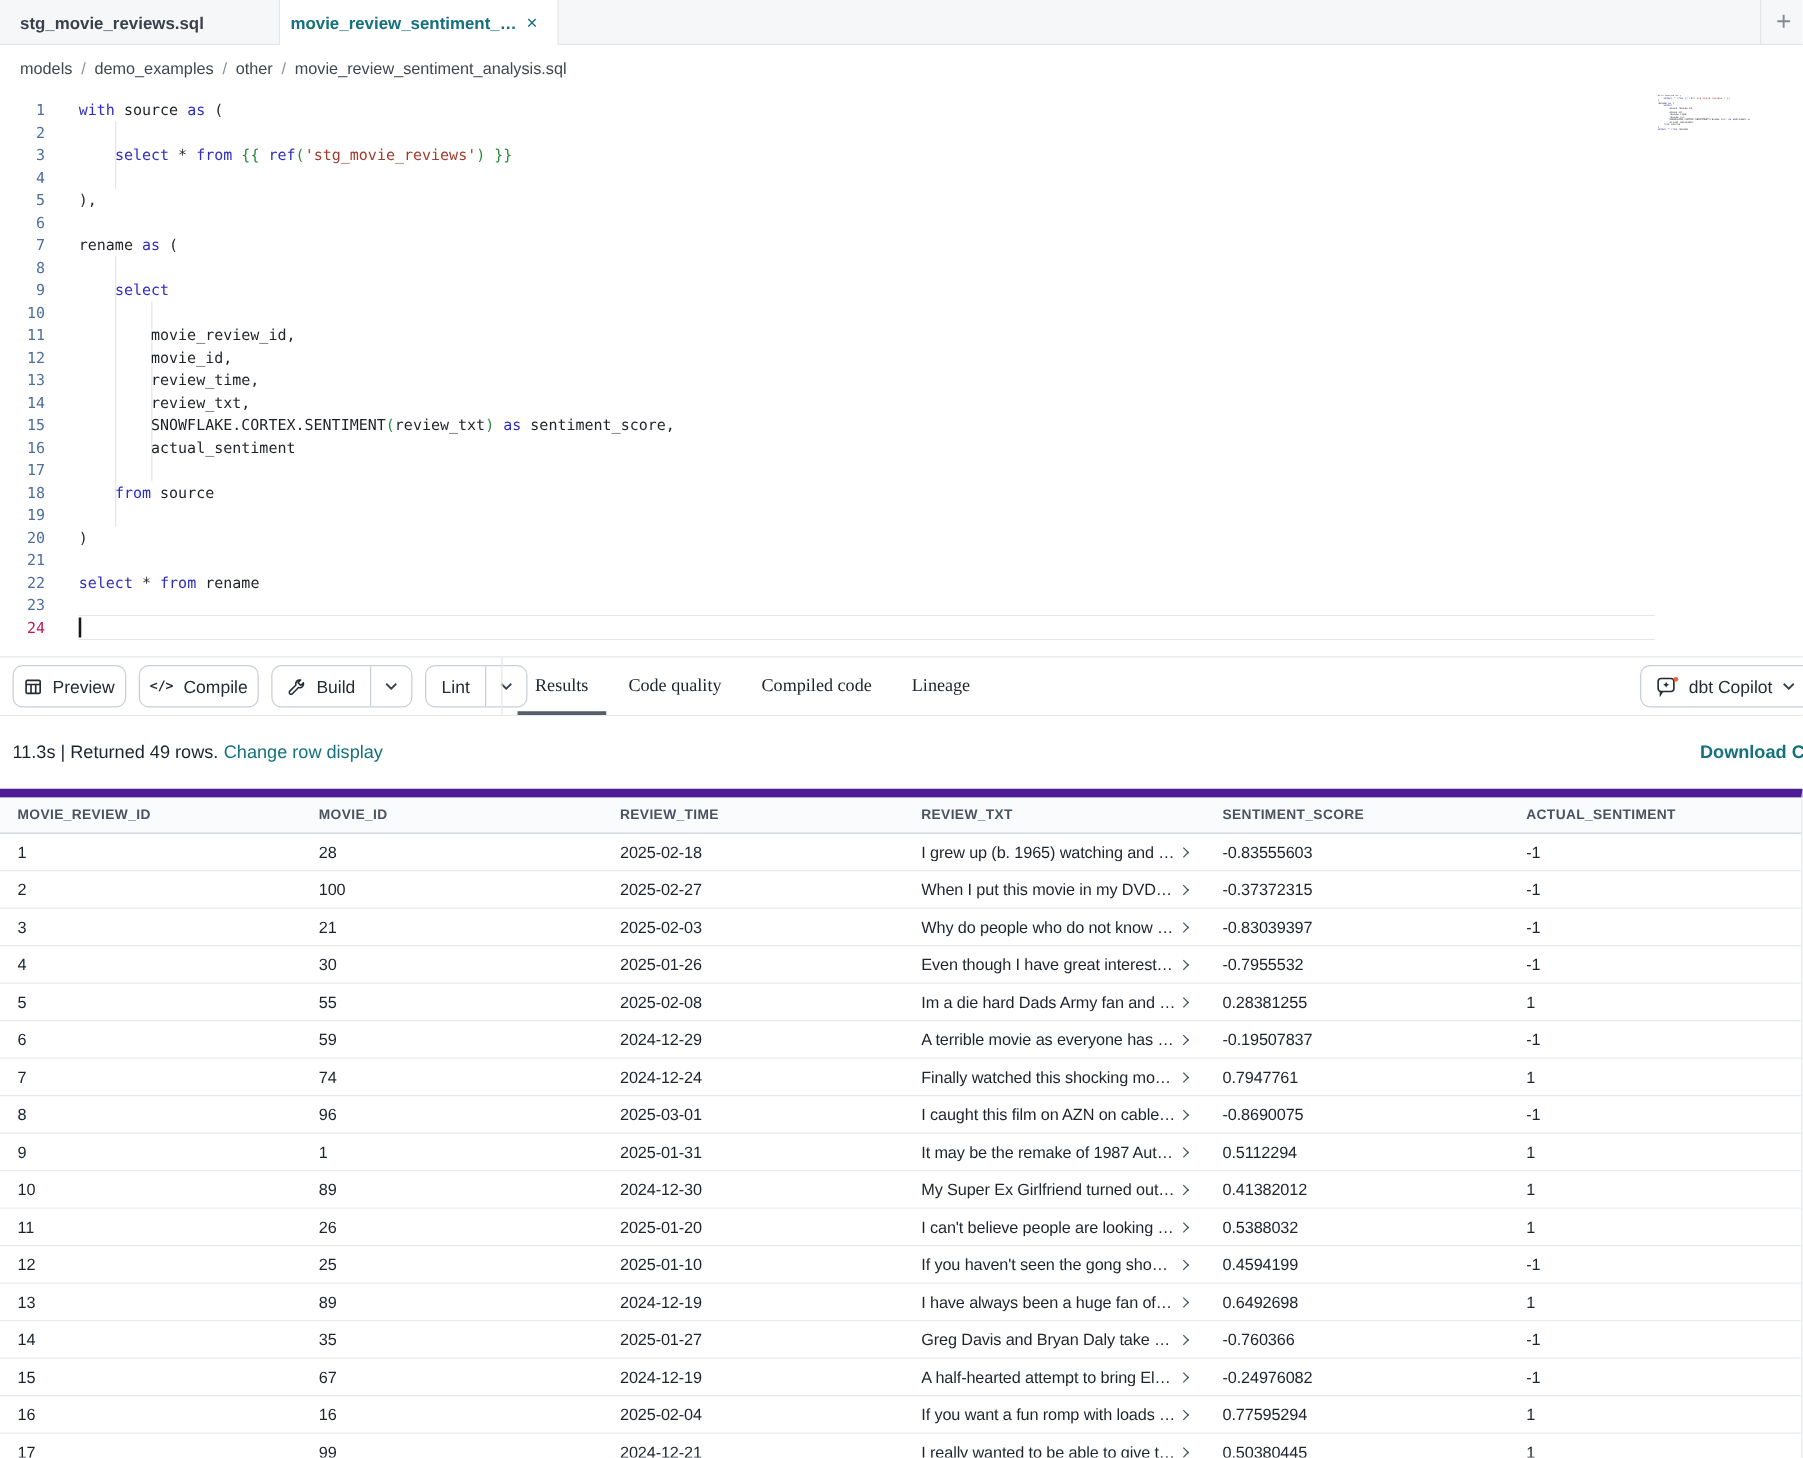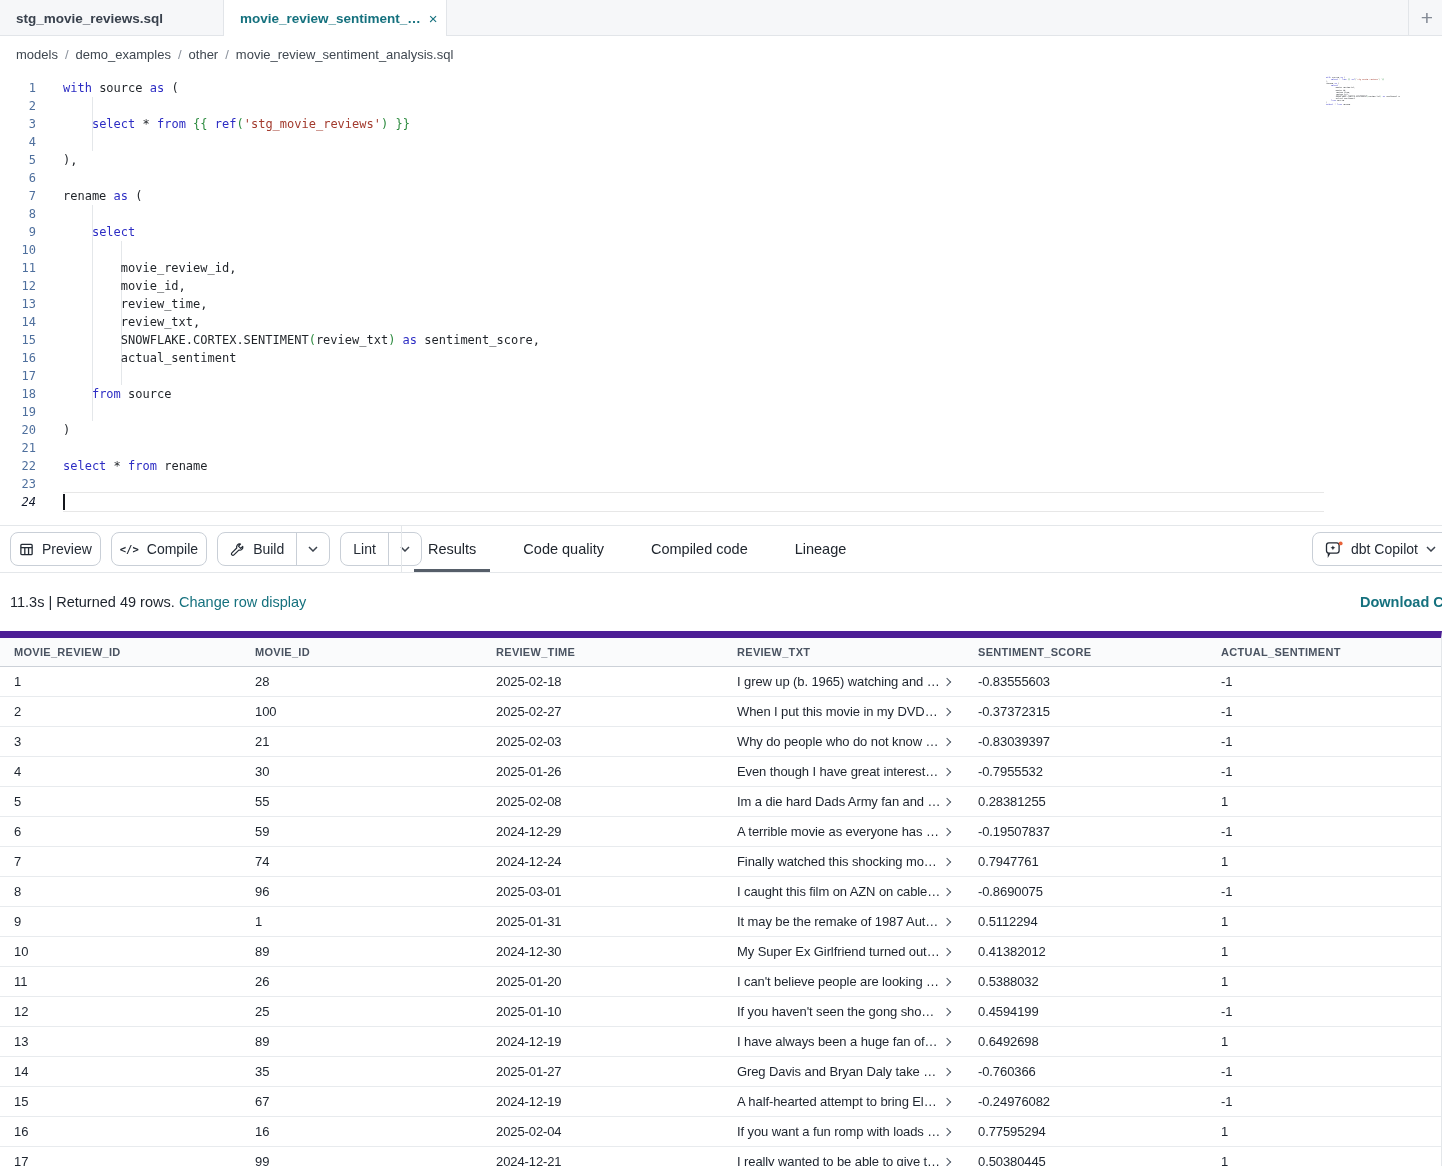--- a/index.html
+++ b/index.html
@@ -7,21 +7,21 @@
     font-family:"Liberation Sans", sans-serif; color:#20262e; }
 
   
   .tabbar { position:absolute; top:0; left:0; width:1442px; height:36px;
     background:#f6f7f9; border-bottom:1px solid #e2e5e9; }
   .tab { position:absolute; top:0; height:36px; display:flex; align-items:center;
     padding:0 16px; font-size:13.5px; font-weight:600; cursor:pointer; }
   .tab.inactive { left:0; width:223px; color:#39414d;text-align:center; }
   .tab.active { left:223px; width:224px; height:37px; background:#fff;
     border-left:1px solid #e2e5e9; border-right:1px solid #e2e5e9;
-    color:var(--teal); justify-content:flex-start; }
+    color:var(--teal); justify-content:flex-end; }
   .tab-close { font-size:15px; font-weight:400; margin-left:8px; color:var(--teal); }
   .tabbar-sep { position:absolute; left:1408px; top:0; width:1px; height:35px; background:#e2e5e9; }
   .newtab { position:absolute; left:1412px; top:0; width:30px; height:35px; display:flex;
     align-items:center; justify-content:center; font-size:21px; font-weight:300; color:#848b96; cursor:pointer; }
 
   
   .crumbrow { position:absolute; top:36px; left:0; width:1442px; height:37px; background:#fff; }
   .breadcrumb { position:absolute; left:16px; top:0; height:37px; display:flex; align-items:center;
     gap:7px; font-size:13px; color:#3f4750; }
   .crumb-sep { color:#8a919c; }
@@ -29,21 +29,21 @@
     background:#f2f4f6; display:flex; align-items:center; justify-content:center; cursor:pointer; }
   .savebtn { position:absolute; right:2px; top:43px; height:28px; width:76px; background:#e9ecef;
     border-radius:6px; display:flex; align-items:center; justify-content:center; gap:7px;
     font-size:13.5px; font-weight:600; color:#5a6470; cursor:pointer; }
 
   
   .editor { position:absolute; top:73px; left:0; width:1442px; height:452px; background:#fff;
     font-family:"DejaVu Sans Mono", monospace; font-size:12px; line-height:18px; }
   .gutter { position:absolute; left:0; top:6px; width:36px; text-align:right; color:#4e6f9d; }
   .ln { height:18px; }
-  .ln.active { color:#0f172a;font-style:italic; }
+  .ln.active { color:#be185d; }
   .lines { position:absolute; left:63px; top:6px; right:118px; white-space:pre; cursor:text; }
   .cl { height:18px; }
   .tk-pl { color:#1f2328; }
   .tk-kw { color:var(--keyword); }
   .tk-br { color:var(--bracket); }
   .tk-str { color:var(--string); }
   .active-line { position:relative; box-shadow:0 -1px 0 #e7e7e7, 0 1px 0 #e7e7e7; }
   .active-line::before { content:""; position:absolute; left:0; top:1px; width:1.5px; height:16px; background:#14171c; }
   .guide { position:absolute; width:1px; background:#e4e7ea; }
   .minimap { position:absolute; right:42px; top:3px; width:74px; max-height:70px; overflow:hidden;
@@ -57,21 +57,21 @@
     border-top:1px solid #e4e7ea; border-bottom:1px solid #e4e7ea; }
   .btns { position:absolute; left:10px; top:6px; display:flex; gap:10px; align-items:center; }
   .btn, .btn-group { height:34px; border:1px solid #c9cfd7; border-radius:8px; background:#fff;
     display:inline-flex; align-items:center; font-size:14px; color:#242b35; cursor:pointer; }
   .btn { padding:0 8px; gap:8px; }
   .btn-group .main { display:flex; align-items:center; gap:8px; padding:0 12px; height:100%;
     border-right:1px solid #c9cfd7; }
   .btn-group .chev { width:32px; height:100%; display:flex; align-items:center; justify-content:center; }
   .code-glyph { font-family:"DejaVu Sans Mono", monospace; font-size:10.5px; font-weight:700; color:#242b35; }
   .tool-sep { position:absolute; left:401px; top:0; width:1px; height:100%; background:#e4e7ea; }
-  .rtabs { position:absolute; left:414px; top:0; height:100%; display:flex; gap:19px; }
+  .rtabs { position:absolute; left:414px; top:0; height:100%; display:flex; gap:4px;font-family:Liberation Serif, serif; }
   .rtab { padding:0 14px; display:flex; align-items:center; font-size:14.5px; color:#20262e;
     position:relative; cursor:pointer; }
   .rtab.active::after { content:""; position:absolute; left:0; right:0; bottom:0; height:3px; background:#565e69; }
   .copilot { position:absolute; left:1312px; top:6px; height:34px; width:146px; border:1px solid #c9cfd7;
     border-radius:8px; background:#fff; display:flex; align-items:center; gap:8px; padding:0 12px;
     font-size:14px; color:#242b35; cursor:pointer; }
 
   
   .statusrow { position:absolute; top:573px; left:0; width:1442px; height:58px; background:#fff; font-size:14.5px; }
   .status-summary { position:absolute; left:10px; top:0; height:100%; display:flex; align-items:center; color:#1d232c; }

